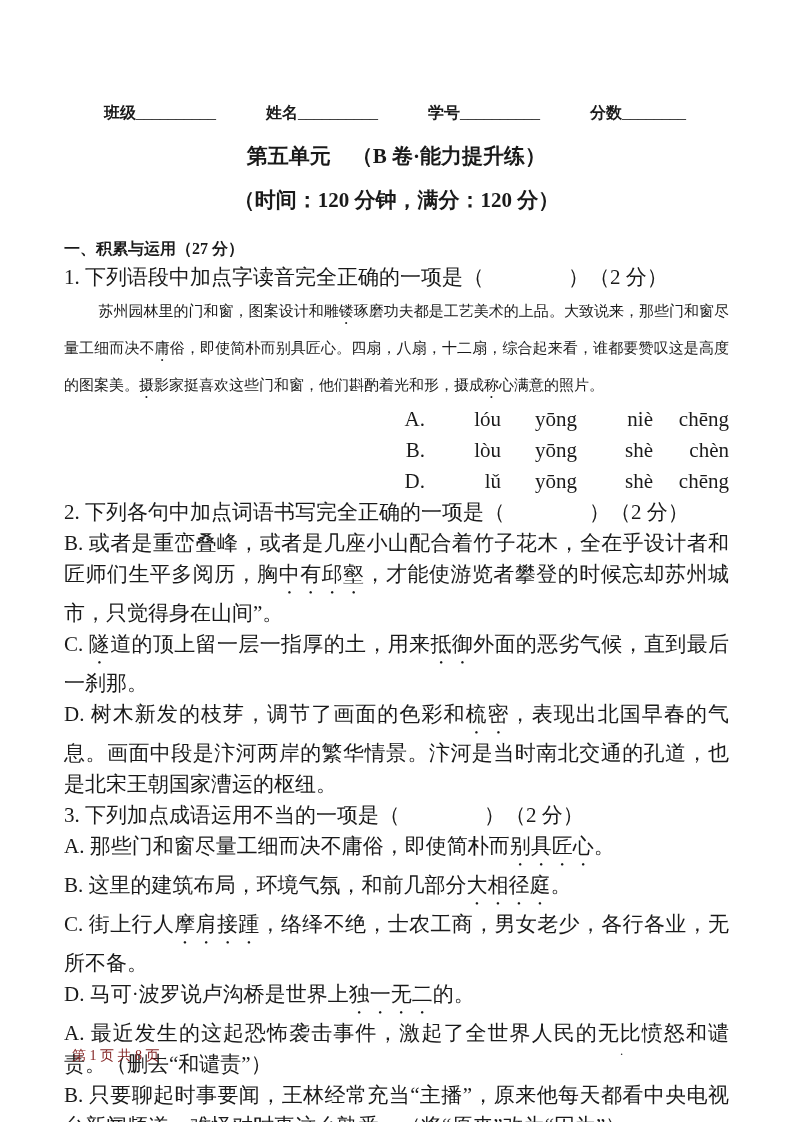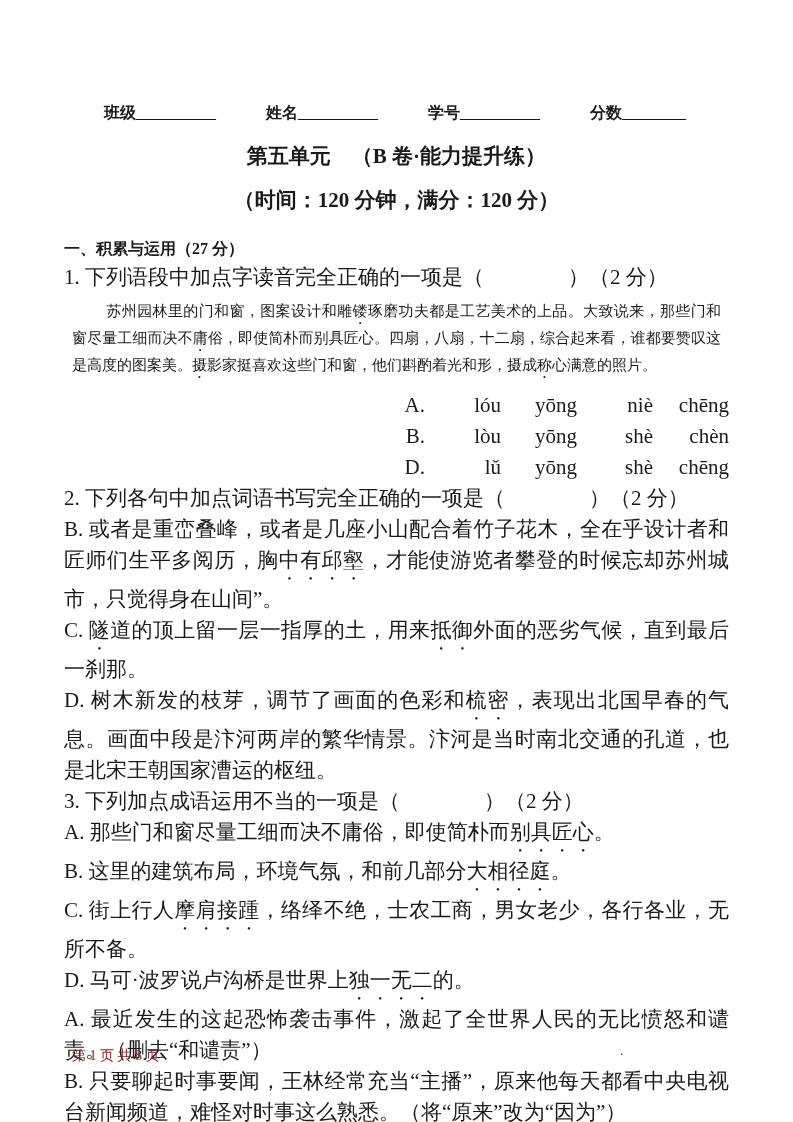--- a/index.html
+++ b/index.html
@@ -12,42 +12,42 @@
     padding:103px 64px 0 64px;
     overflow:hidden;
   }
   .header-fields{
     display:flex;
     padding-left:40px;
     font-size:16px;font-weight:bold;
     white-space:nowrap;
   }
   .field{margin-right:50px;}
-  .field-blank{font-weight:normal;letter-spacing:0;text-decoration:underline;}
+  .field-blank{font-weight:normal;letter-spacing:0;}
   .title{
     text-align:center;font-size:21px;font-weight:bold;
     margin:18px 0 0 0;
   }
   .subtitle{
     text-align:center;font-size:21px;font-weight:bold;
     margin:16px 0 0 0;
   }
   .section-heading{
     font-size:16px;font-weight:bold;
     margin-top:22px;line-height:26px;
   }
   .line{
     font-size:21px;line-height:31px;
     text-align:justify;
     margin:0;
   }
   .passage{
-    font-size:15px;line-height:21px;
+    font-size:15px;line-height:37px;
     text-indent:2.3em;text-align:justify;
-    margin:8px;
+    margin:0;
   }
   .q1-option{padding-left:37px;text-align:right;}
   .opt-label{display:inline-block;width:32px;}
   .py{display:inline-block;width:76px;}
   .em-dot{
     -webkit-text-emphasis:filled dot;
     -webkit-text-emphasis-position:under;
     text-emphasis:filled dot;
     text-emphasis-position:under left;
   }

